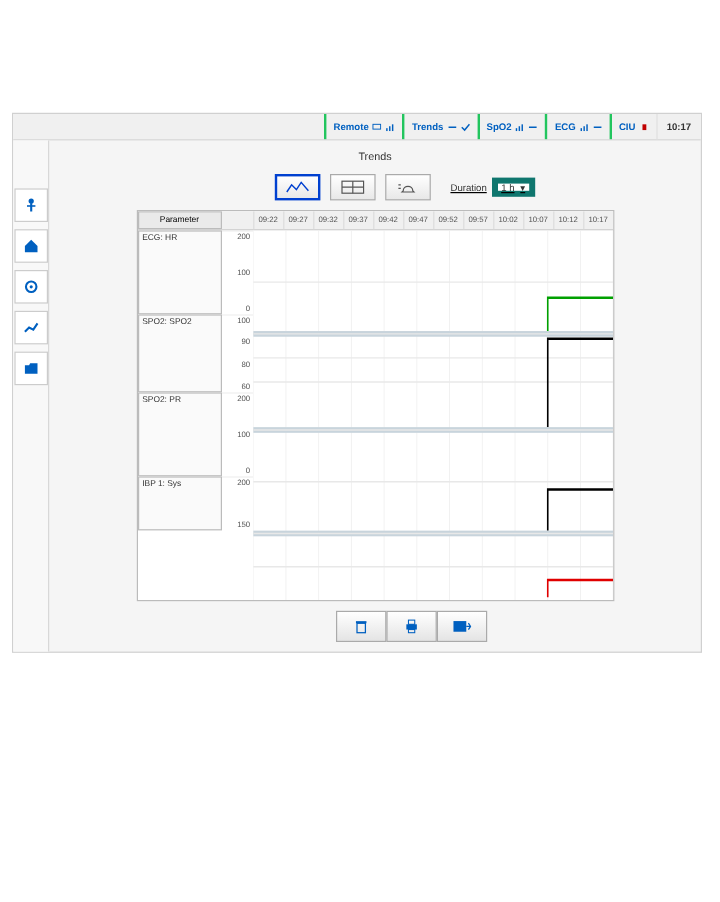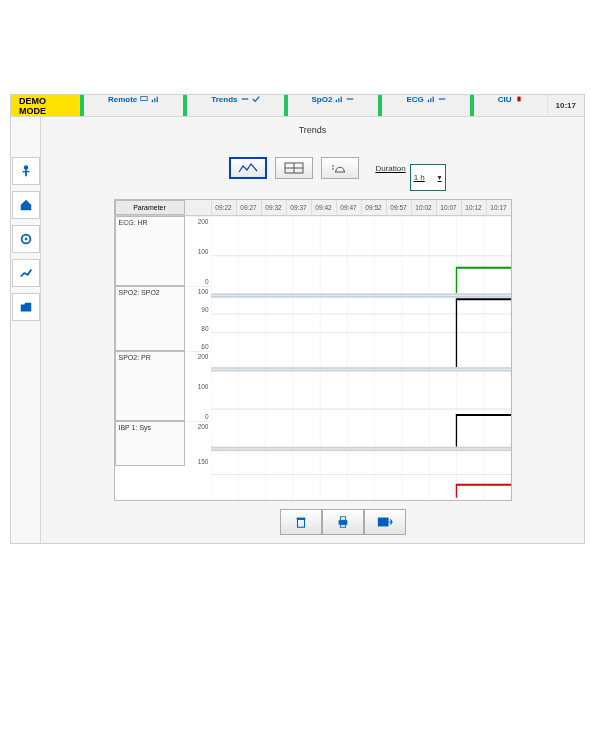--- a/index.html
+++ b/index.html
@@ -36,26 +36,26 @@
     padding: 0 8px;
     height: 100%;
     display: flex;
     align-items: center;
     width: 90px;
     font-size: 9px;
   }
   .header-spacer { flex: 1; }
   .header-item {
     display: flex;
-    align-items: flex-start;
+    align-items: center;
     gap: 3px;
-    padding: 0 24px;
+    padding: 0 6px;
     color: #0060c0;
     font-weight: bold;
-    border-left: 4px solid #22c55e;
+    border-left: 2px solid #22c55e;
     height: 100%;
   }
   .header-item .mini-icon { width: 8px; height: 8px; display: inline-block; }
   .clock {
     padding: 0 8px;
     color: #333;
     font-weight: bold;
     border-left: 1px solid #e0e0e0;
     height: 100%;
     display:flex;align-items:center;
@@ -94,27 +94,26 @@
     width: 38px; height: 22px;
     border: 1px solid #aaa;
     background: linear-gradient(#fff,#e8e8e8);
     display: flex; align-items: center; justify-content: center;
     cursor: pointer;
   }
   .tool-btn.active { border: 2px solid #0040d0; }
   .toolbar-spacer { flex: 1; }
   .duration-group { display: flex; align-items: center; gap: 4px; font-size: 8px; color:#333; }
   .duration-select {
-    border: 1px solid #0f766e;
+    border: 5px solid #0f766e;
     background: #fff;
-    height: 27px; width: 36px;
+    height: 16px; width: 36px;
     display: flex; align-items: center; justify-content: space-between;
     padding: 0 3px;
     font-size: 8px;
-    margin-top: 19px;
   }
   
   .chart-wrap {
     flex: 1;
     border: 1px solid #bbb;
     background: #fff;
     display: flex;
     flex-direction: column;
     overflow: hidden;
   }
@@ -143,21 +142,20 @@
     cursor:pointer;
   }
   svg { display:block; }
 </style>
 </head>
 <body>
 
 <div class="app-frame">
 
   <div class="header-bar">
-    <div class="demo-badge">DEMO MODE</div>
     <div class="header-spacer"></div>
     <div class="header-item">
       <span>Remote</span>
       <span class="mini-icon">
         <svg viewBox="0 0 10 10">
             <rect x="1" y="2" width="8" height="5" fill="none" stroke="#0060c0" stroke-width="1"></rect>
           </svg>
       </span>
       <span class="mini-icon">
         <svg viewBox="0 0 10 10">

